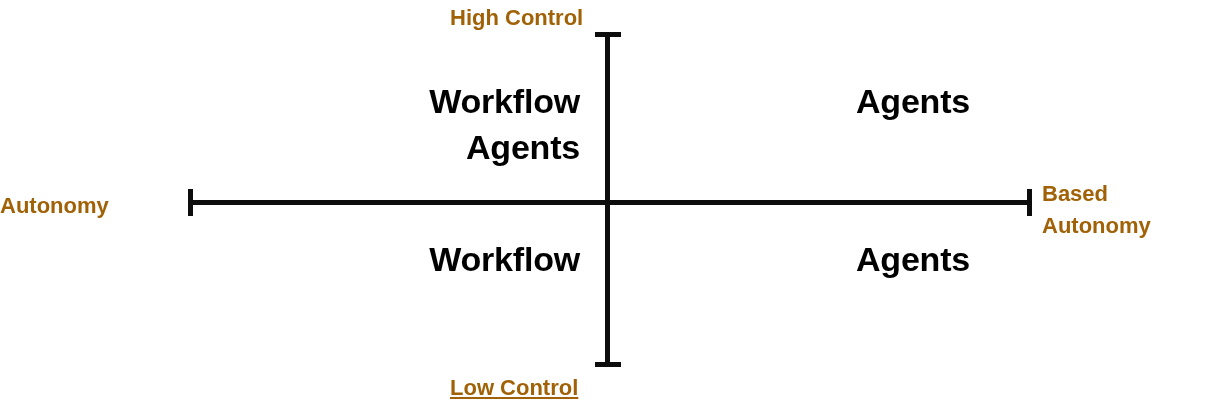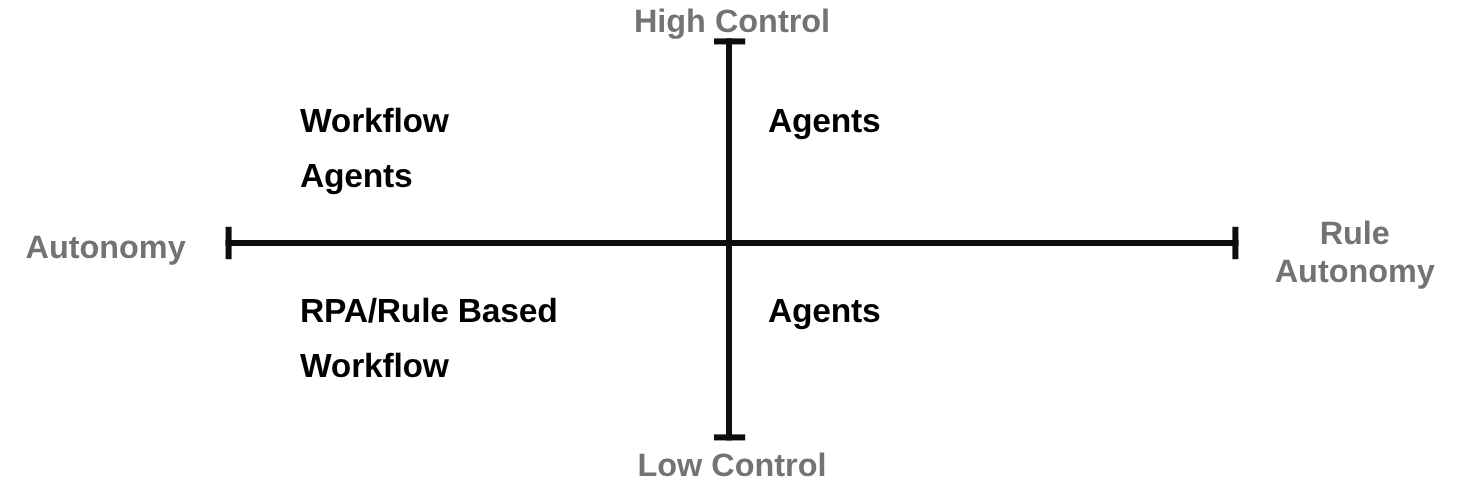--- a/index.html
+++ b/index.html
@@ -60,43 +60,42 @@
   .cap-bottom {
     left: 595px;
     top: 362px;
     width: 26px;
     height: 5px;
   }
 
   
   .quadrant {
     position: absolute;
-    text-align: left;
+    text-align: right;
     font-weight: bold;
     color: #000000;
-    font-size: 28px;
+    font-size: 34px;
     line-height: 46px;
     letter-spacing: -0.2px;
   }
   .q-top-left    { left: 250px; top: 78px;  width: 330px; }
   .q-top-right   { left: 640px; top: 78px;  width: 330px; }
   .q-bottom-left { left: 250px; top: 236px; width: 330px; }
   .q-bottom-right{ left: 640px; top: 236px; width: 330px; }
 
   
   .axis-label {
     position: absolute;
-    text-align: center;
     font-weight: bold;
-    color: #737373;
-    font-size: 27px;
+    color: #a16207;
+    font-size: 22px;
     line-height: 32px;
   }
   .lbl-high-control { left: 450px; top: 2px;   width: 320px; }
-  .lbl-low-control  { left: 450px; top: 372px; width: 320px; }
+  .lbl-low-control  { left: 450px; top: 372px; width: 320px; text-decoration: underline; }
   .lbl-low-autonomy { left: 0px;   top: 190px; width: 176px; }
   .lbl-high-autonomy{ left: 1042px;top: 178px; width: 174px; }
 </style>
 </head>
 <body>
 
 <div id="matrix-canvas">
 
   <div class="axis-horizontal"></div>
   <div class="axis-vertical"></div>
@@ -111,35 +110,34 @@
 
   <div class="axis-label lbl-low-control">
     <div>Low Control</div>
   </div>
 
   <div class="axis-label lbl-low-autonomy">
     <div>Autonomy</div>
   </div>
 
   <div class="axis-label lbl-high-autonomy">
-    <div>Rule</div>
+    <div>Based</div>
     <div>Autonomy</div>
   </div>
 
   <div class="quadrant q-top-left">
     <div>Workflow</div>
     <div>Agents</div>
   </div>
 
   <div class="quadrant q-top-right">
     <div>Agents</div>
   </div>
 
   <div class="quadrant q-bottom-left">
-    <div>RPA/Rule Based</div>
     <div>Workflow</div>
   </div>
 
   <div class="quadrant q-bottom-right">
     <div>Agents</div>
   </div>
 
 </div>
 
 </body></html>

